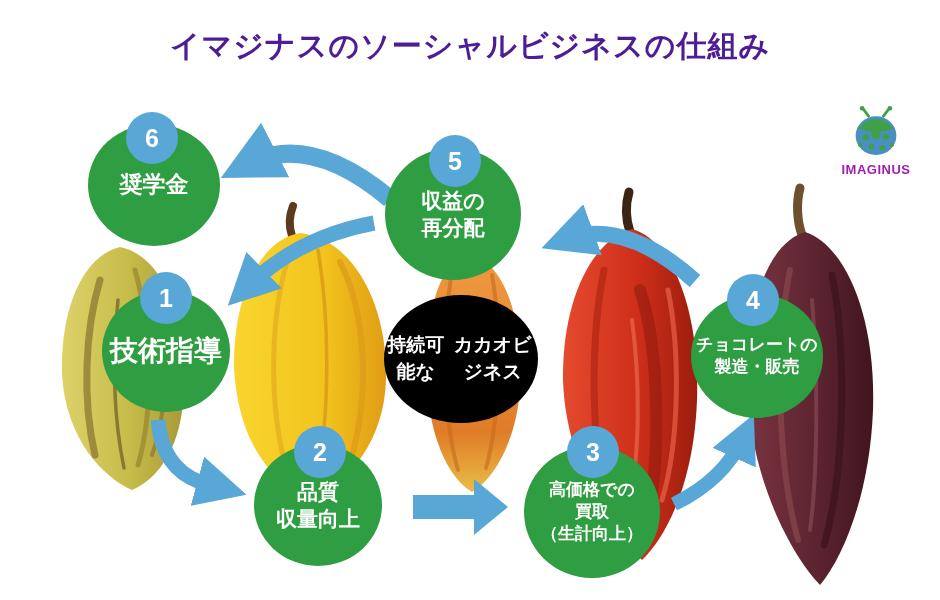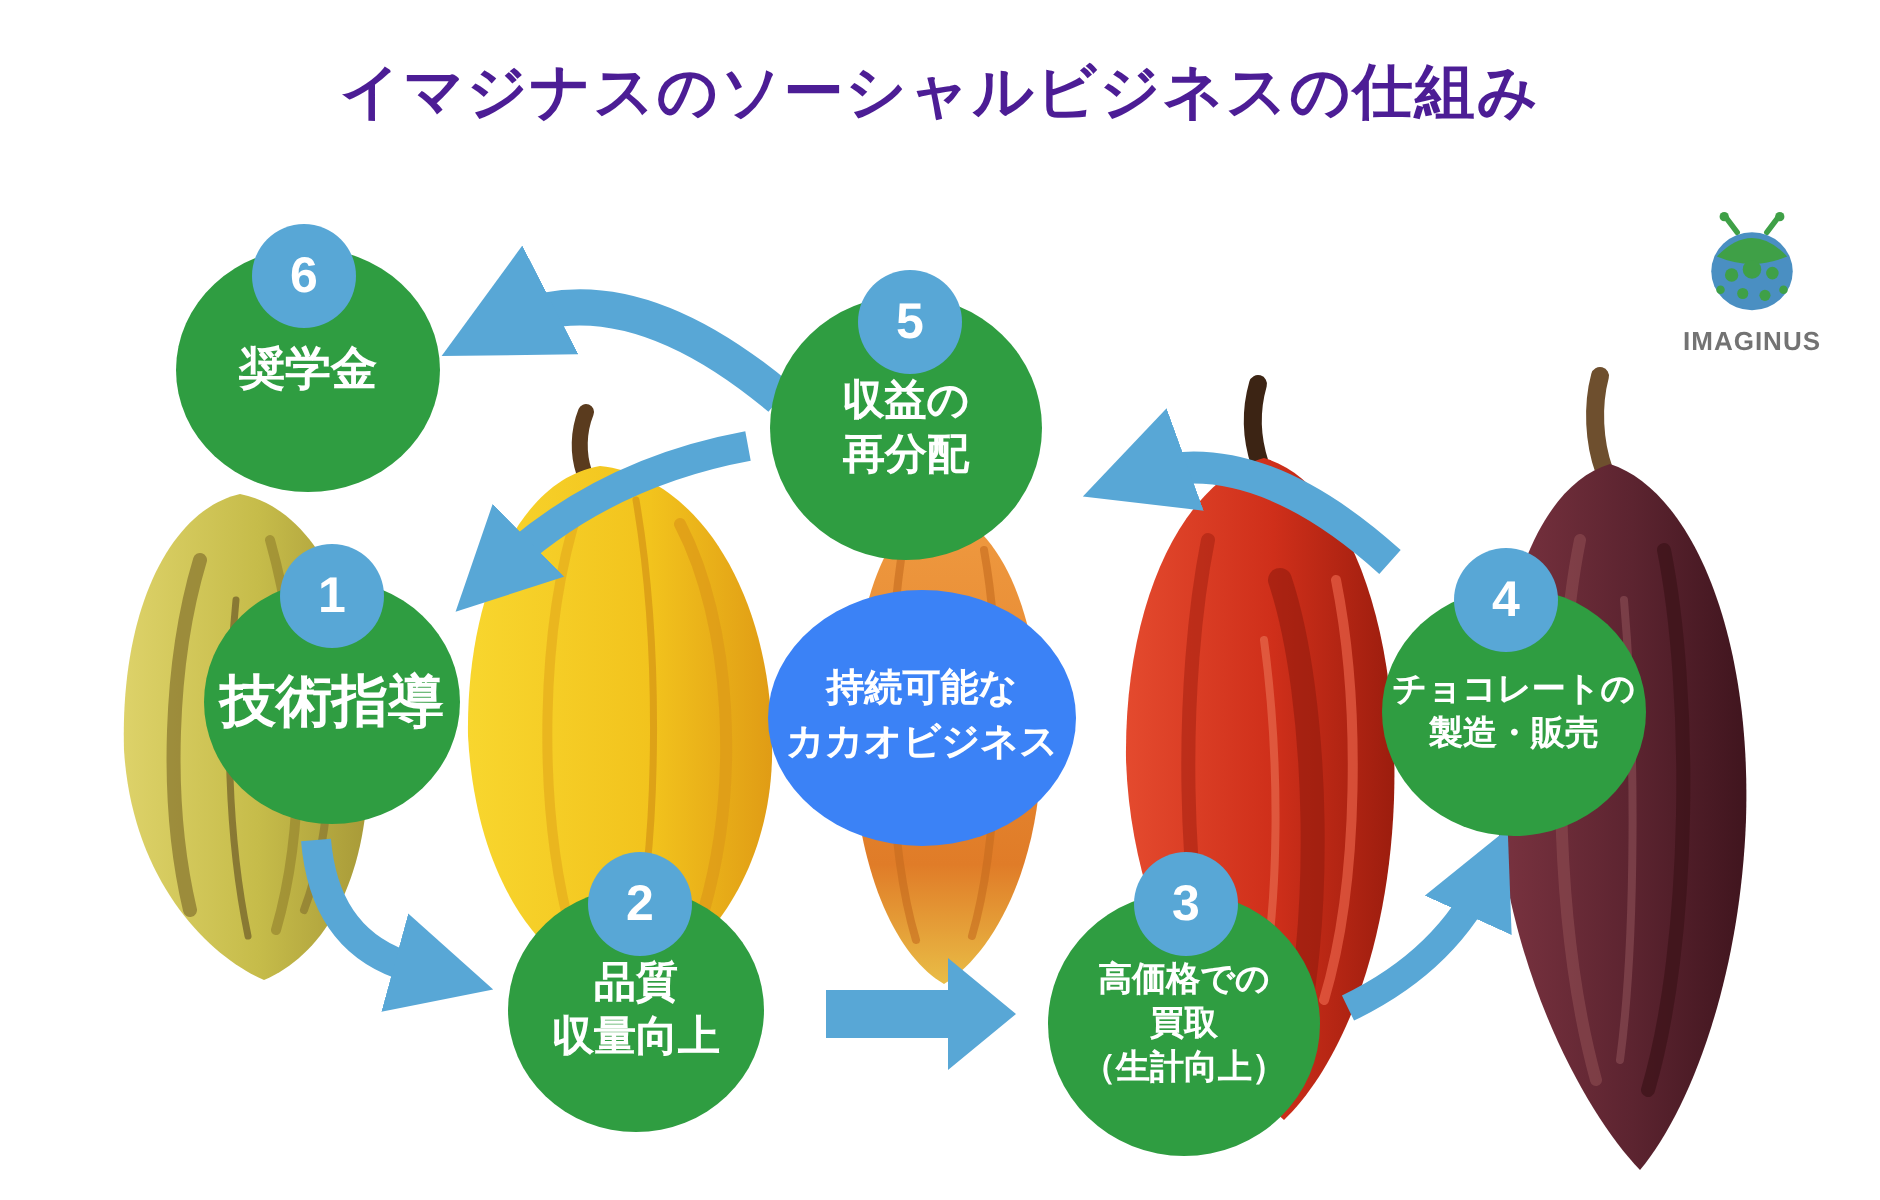--- a/index.html
+++ b/index.html
@@ -16,30 +16,30 @@
     position:absolute;border-radius:50%;background:#2f9d41;
     display:flex;flex-direction:column;align-items:center;justify-content:center;
     color:#fff;font-weight:bold;text-align:center;line-height:1.3;
   }
   .badge{
     position:absolute;width:52px;height:52px;border-radius:50%;background:#58a7d6;
     color:#fff;font-weight:bold;font-size:25px;display:flex;align-items:center;
     justify-content:center;z-index:6;
   }
   .center-circle{
-    position:absolute;border-radius:50%;background:#3b82f6;
-    display:flex;flex-direction:column;align-items:center;justify-content:center;
+    position:absolute;border-radius:50%;background:#000000;
+    display:flex;flex-direction:row;align-items:center;justify-content:center;
     color:#fff;font-weight:bold;text-align:center;line-height:1.4;z-index:5;
   }
   .step{z-index:5;}
   .logo{
     position:absolute;left:828px;top:106px;width:96px;text-align:center;z-index:4;
   }
   .logo .logo-text{
-    margin-top:2px;font-size:13px;font-weight:bold;letter-spacing:0.5px;color:#737373;
+    margin-top:2px;font-size:13px;font-weight:bold;letter-spacing:0.5px;color:#a21caf;
   }
 </style>
 </head>
 <body>
 
 <div id="canvas">
 
   <svg class="layer" width="940" height="600" viewBox="0 0 940 600">
     <defs>
       <linearGradient id="g1" x1="0" y1="0" x2="1" y2="0">

